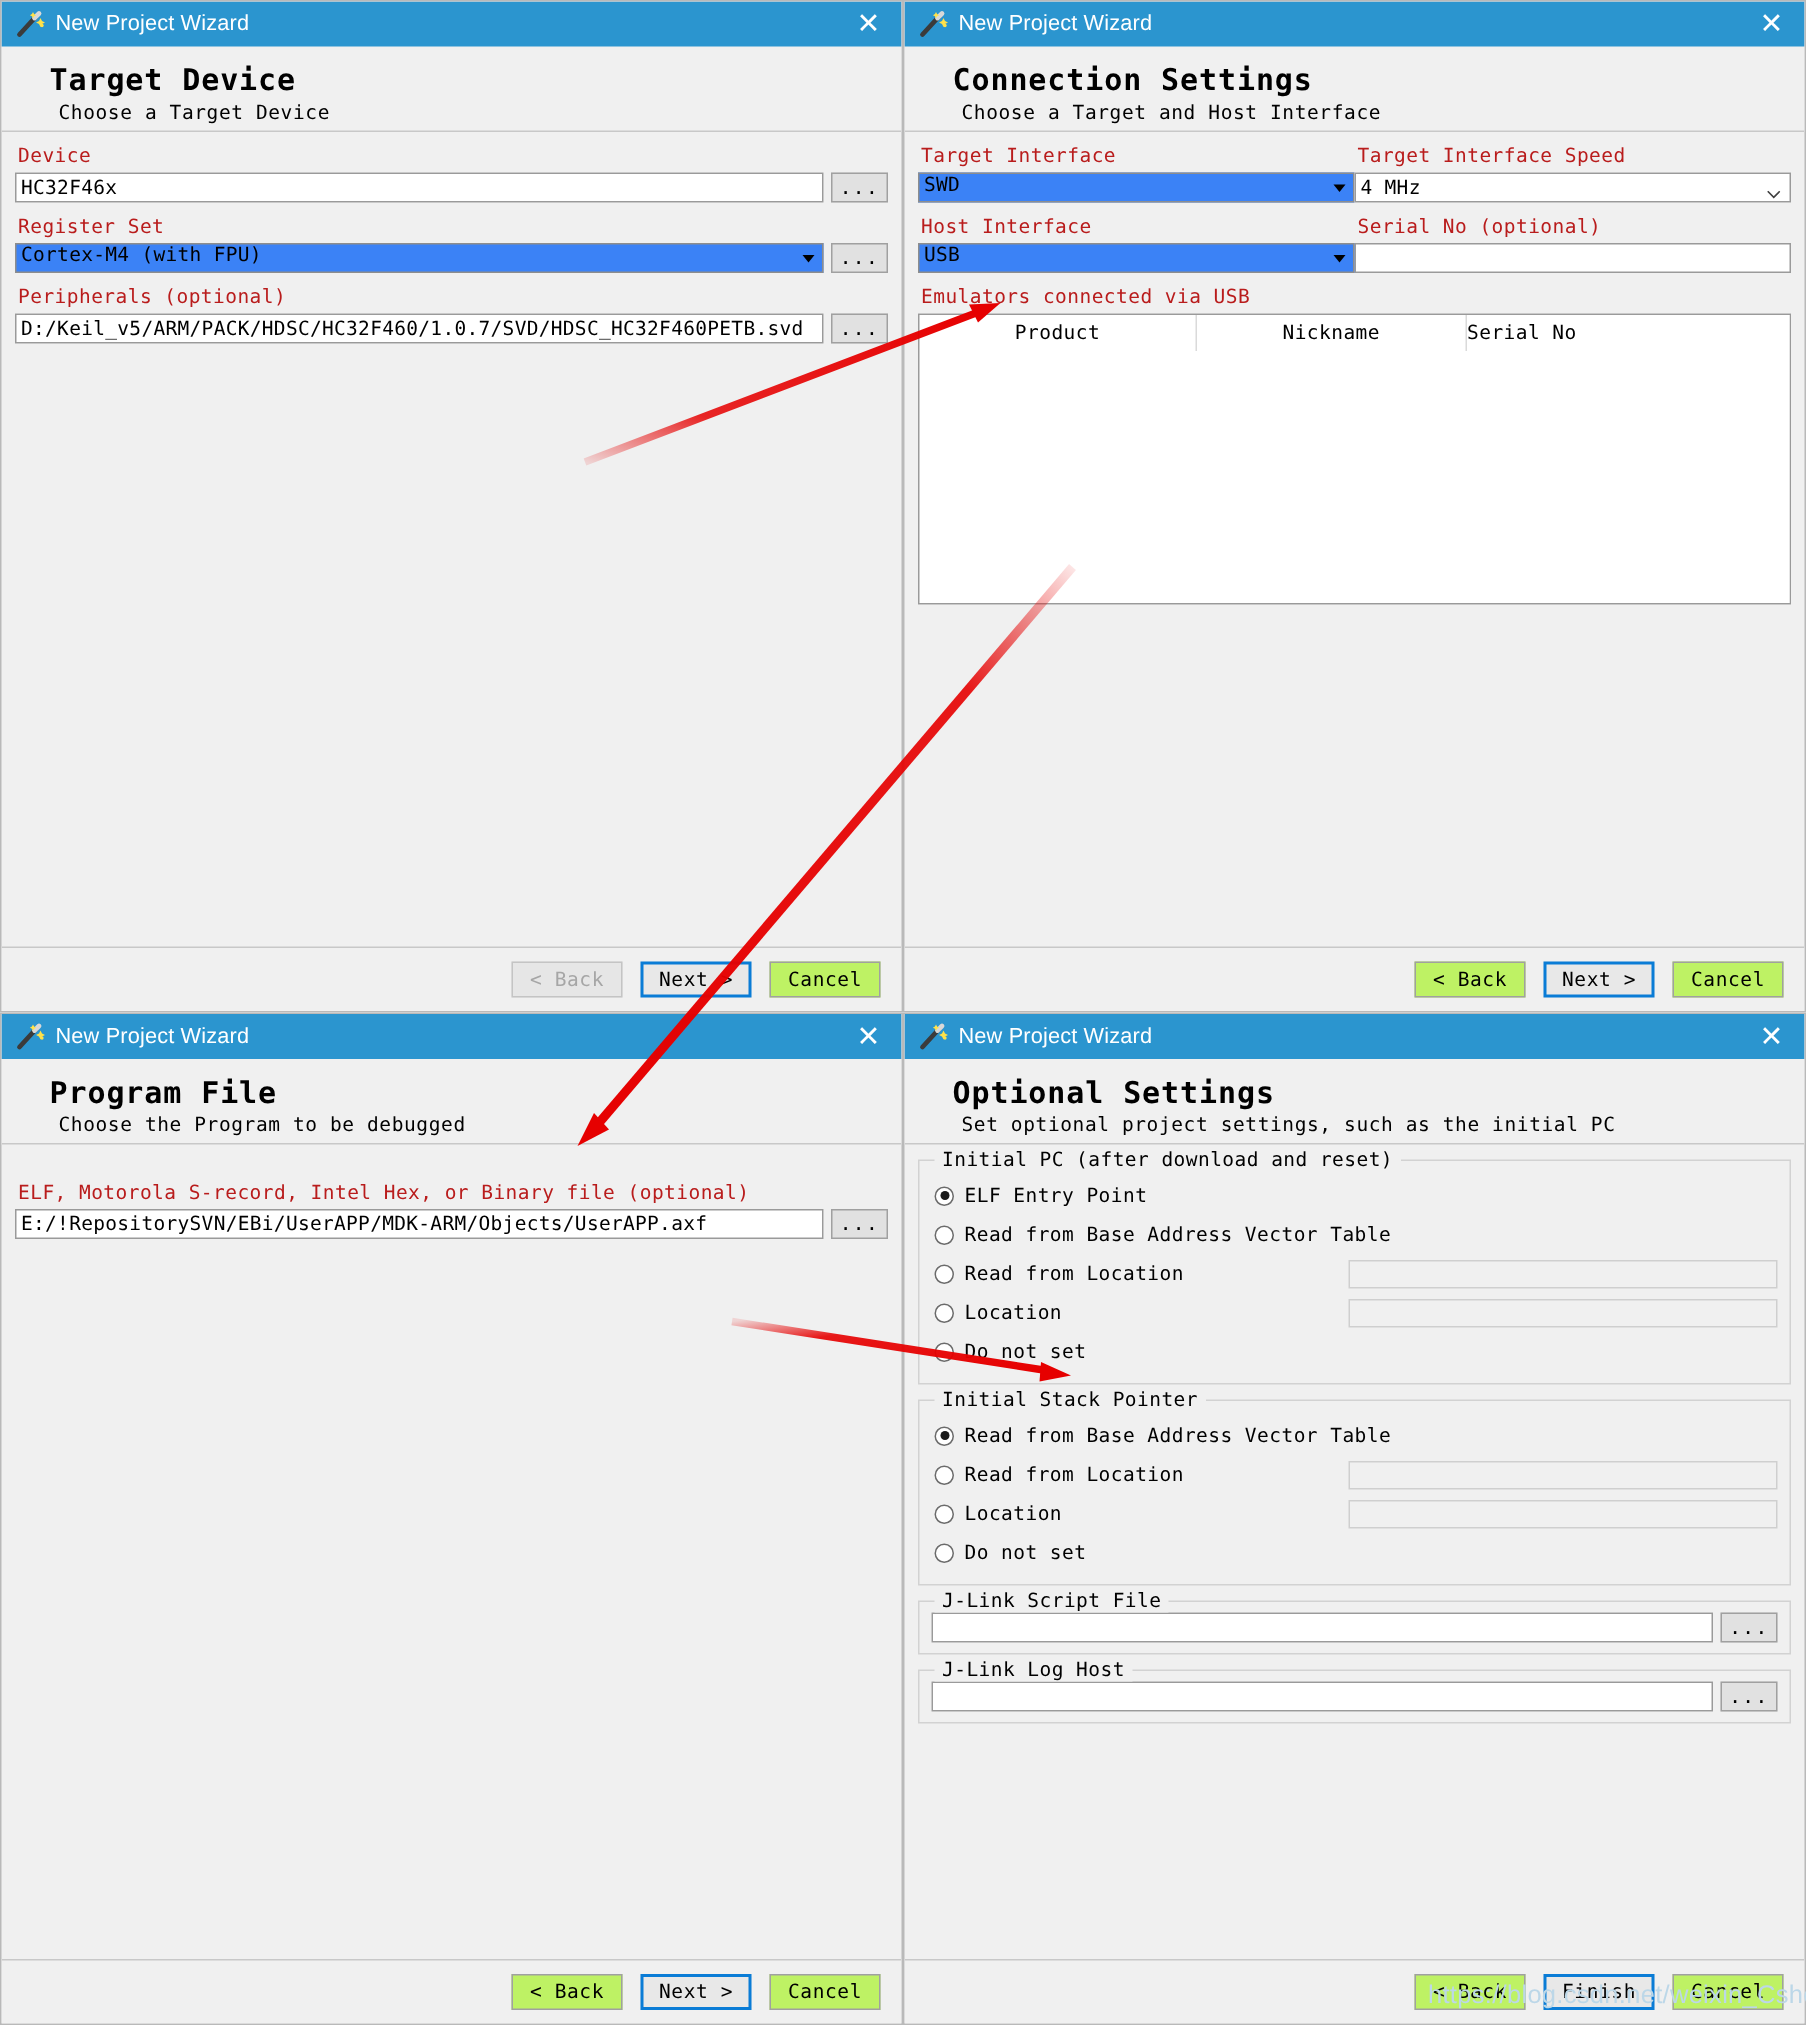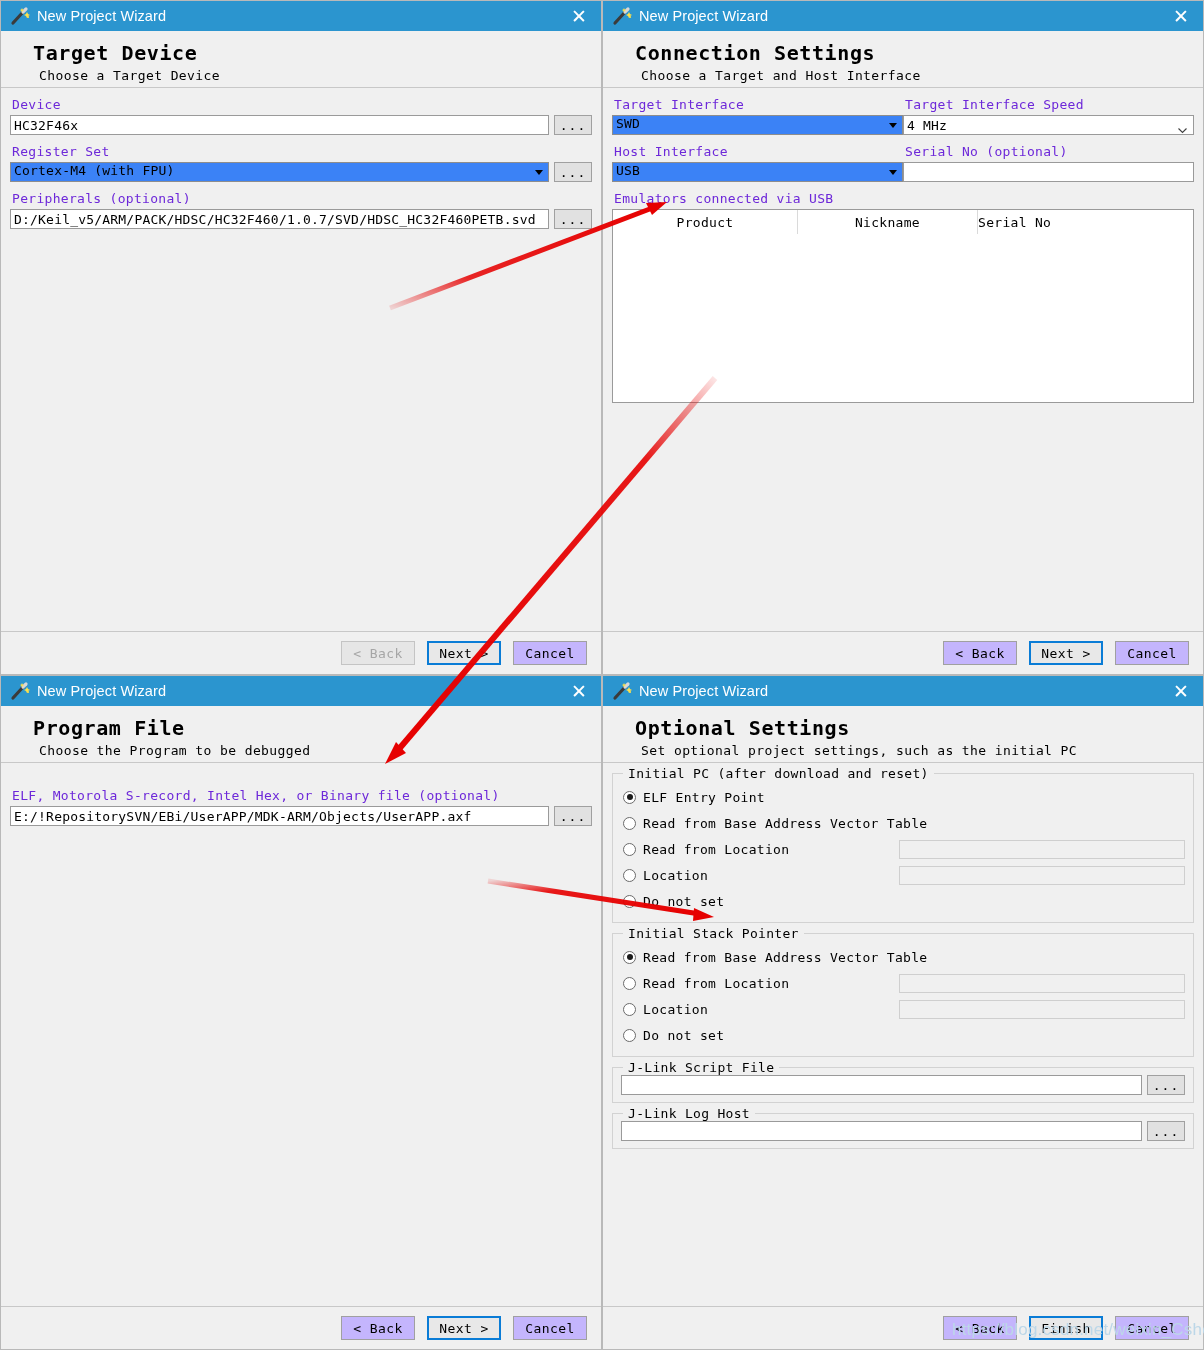--- a/index.html
+++ b/index.html
@@ -59,21 +59,21 @@
     margin-left:32px;letter-spacing:.6px;
   }
   .hdr-sub{
     font-size:13px;color:#000;margin-left:38px;margin-top:3px;
     letter-spacing:.4px;
   }
 
   
   .body{padding:0 9px;position:relative;font-size:13px;color:#000;}
 
-  .lbl{font-size:13px;color:#6d28d9;letter-spacing:.3px;margin:9px 0 3px 2px;}
+  .lbl{font-size:13px;color:#b91c1c;letter-spacing:.3px;margin:9px 0 3px 2px;}
 
   .fieldrow{display:flex;align-items:stretch;gap:5px;}
 
   .txtbox{
     flex:1 1 auto;
     height:20px;
     background:#ffffff;
     border:1px solid #9a9a9a;
     box-sizing:border-box;
     display:flex;align-items:center;
@@ -171,21 +171,21 @@
     position:absolute;left:0;right:0;bottom:0;
     height:43px;
     border-top:1px solid #c8c8c8;
     display:flex;align-items:center;justify-content:flex-end;
     gap:12px;padding-right:14px;
     background:#f0f0f0;
     box-sizing:border-box;
   }
   .btn{
     width:74px;height:24px;
-    background:#c4b5fd;border:1px solid #a0a0a0;
+    background:#bef264;border:1px solid #a0a0a0;
     box-sizing:border-box;
     display:flex;align-items:center;justify-content:center;
     font-size:13px;letter-spacing:.4px;color:#000;
   }
   .btn.disabled{color:#a6a6a6;background:#e6e6e6;border-color:#c4c4c4;}
   .btn.focus{border:2px solid #0a7cd6;background:#e8e8e8;}
 
   
   .arrows{position:absolute;inset:0;pointer-events:none;}
 

